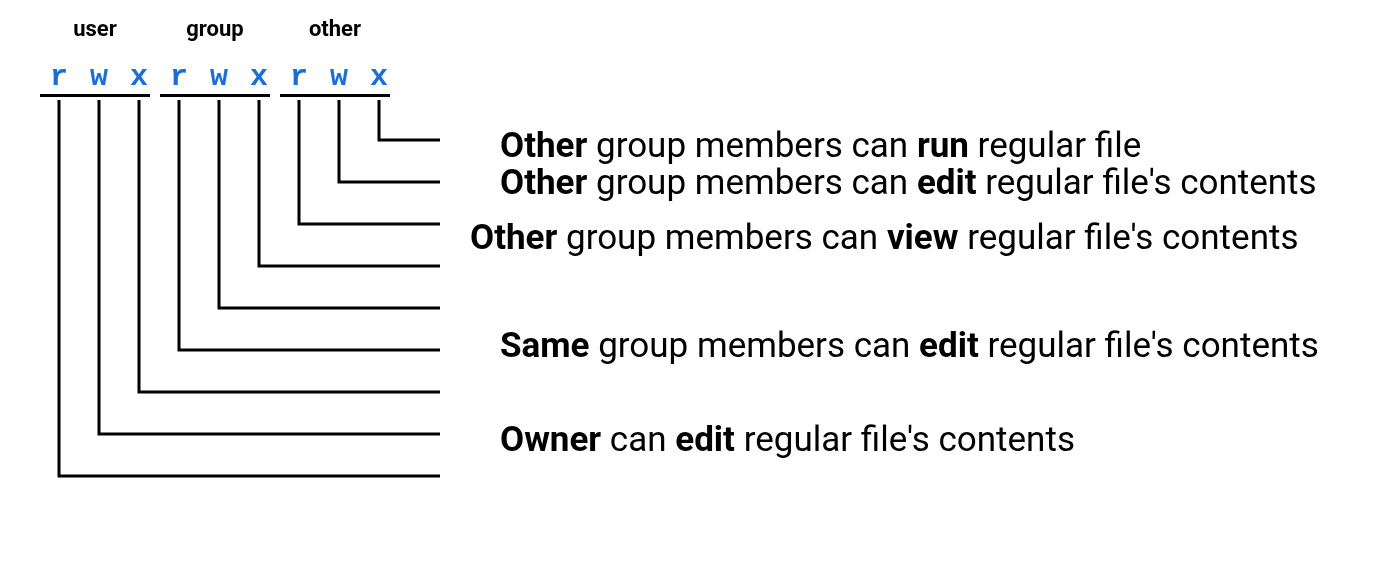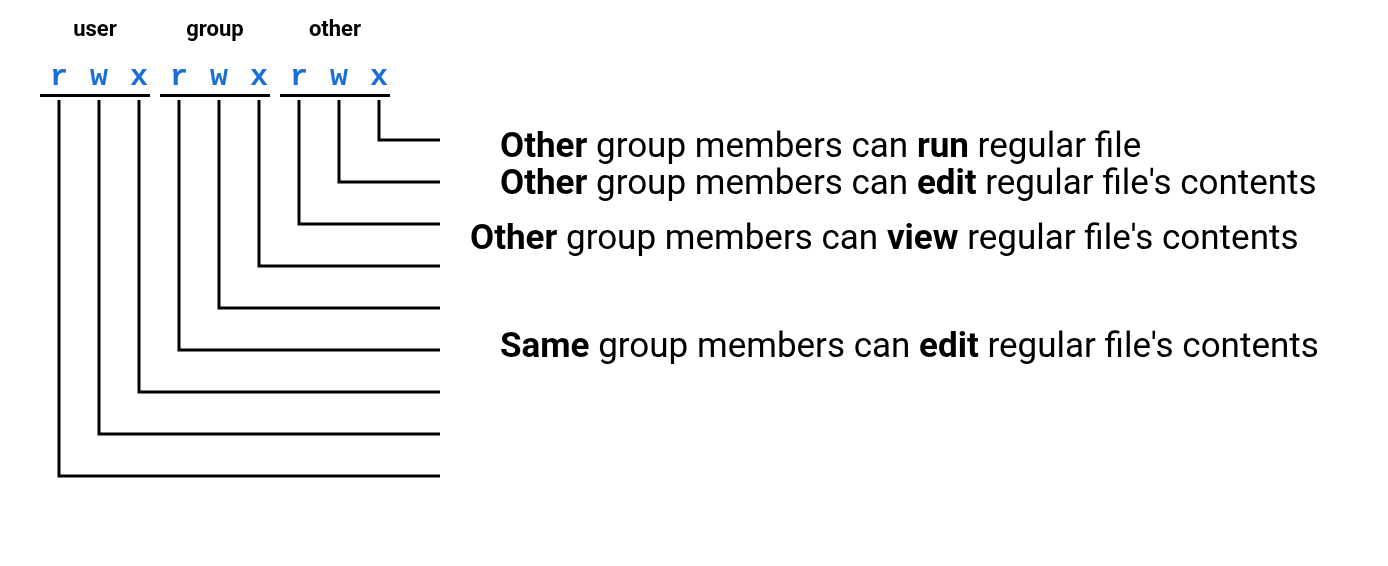--- a/index.html
+++ b/index.html
@@ -97,14 +97,17 @@
   </div>
   <div class="desc" style="left:500px; top:165px;">
     <b>Other</b><span> group members can </span><b>edit</b><span> regular file's contents</span>
   </div>
   <div class="desc" style="left:470px; top:212px;margin-top:8px;">
     <b>Other</b><span> group members can </span><b>view</b><span> regular file's contents</span>
   </div>
   <div class="desc" style="left:500px; top:296px;margin-top:32px;">
     <b>Same</b><span> group members can </span><b>edit</b><span> regular file's contents</span>
   </div>
+  <div class="desc" style="left:500px; top:422px;">
+    <b>Owner</b><span> can </span><b>edit</b><span> regular file's contents</span>
+  </div>
 
 </div>
 
 </body></html>

